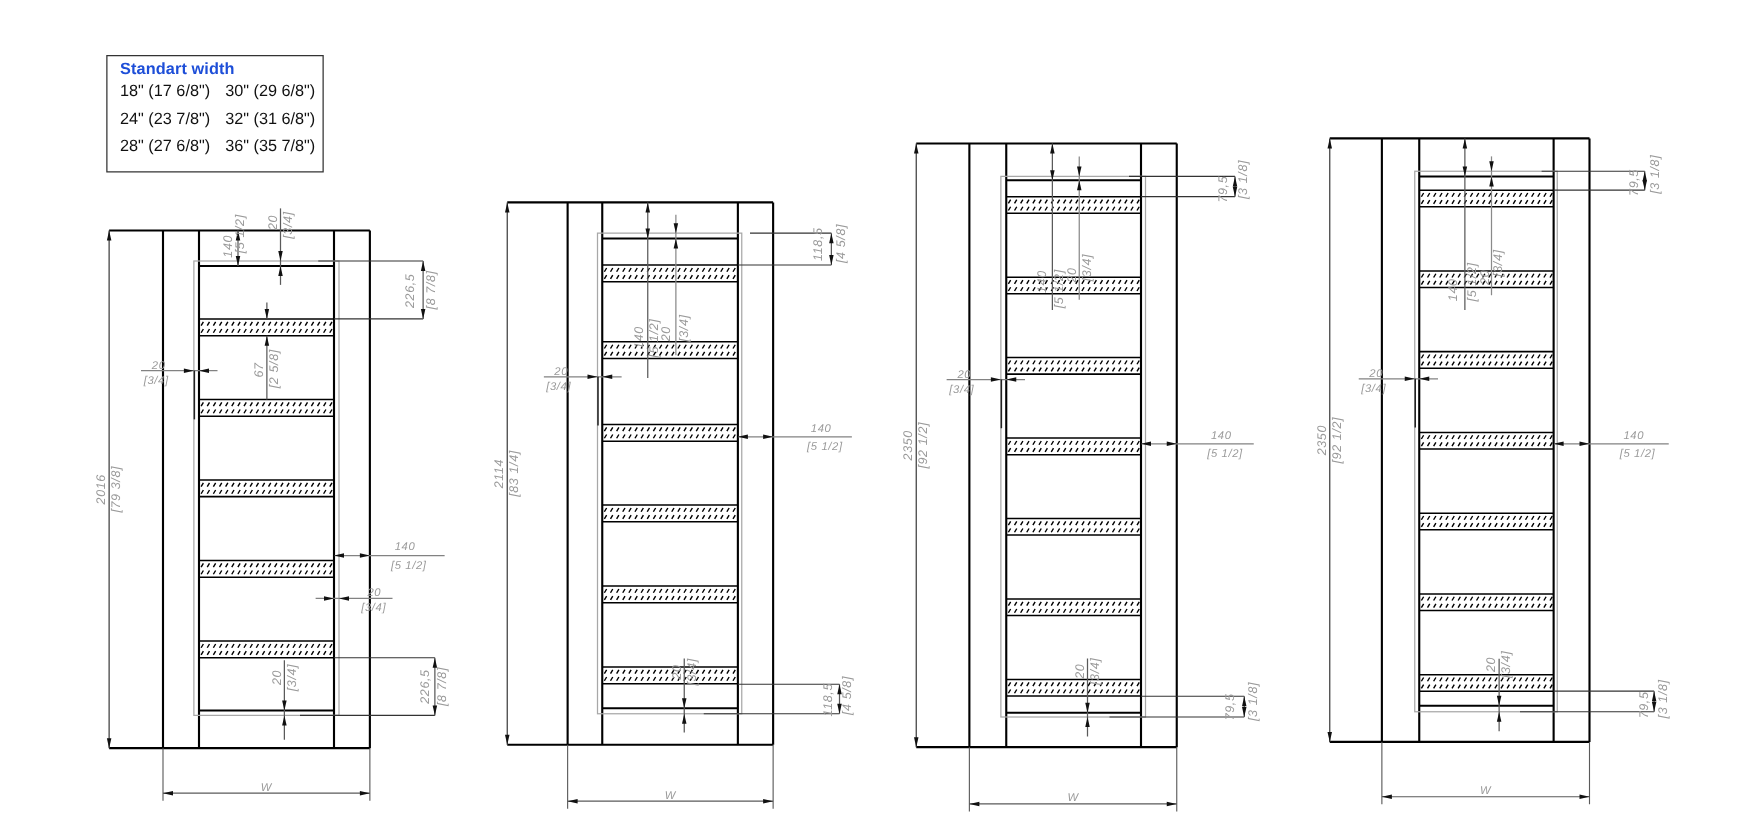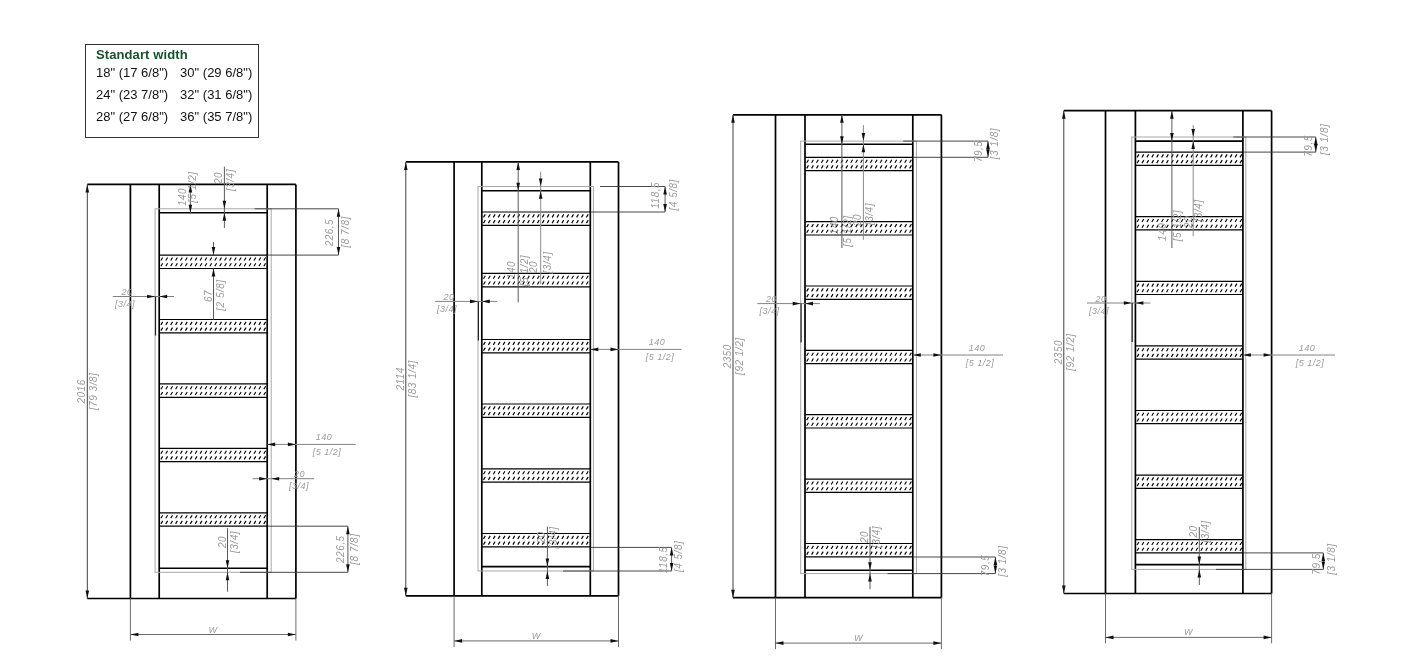--- a/index.html
+++ b/index.html
@@ -3,21 +3,21 @@
 <meta charset="utf-8">
 <title>Door elevations</title>
 <style>
   html,body { margin:0; padding:0; background:#fff; width:1401px; height:670px; overflow:hidden; }
   * { box-sizing: border-box; }
   .legend {
     position:absolute; z-index:5; left:85px; top:44px; width:174px; height:94px;
     border:1px solid #333; font-family:"Liberation Sans", sans-serif;
     padding:2px 0 0 10px; background:#fff;
   }
-  .legend b { display:block; font-size:13px; line-height:16px; color:#14532d; letter-spacing:0.1px; }
+  .legend b { display:block; font-size:13px; line-height:16px; color:#1d4ed8; letter-spacing:0.1px; }
   .legend table { border-collapse:collapse; margin-top:-2px; }
   .legend td { font-size:13px; line-height:15px; color:#111; padding:3.5px 0; white-space:nowrap; }
   .legend td.c2 { padding-left:12px; }
   .stage { position:absolute; left:0; top:0; }
 </style>
 </head>
 <body>
 
 <div class="legend">
   <b>Standart width</b>

